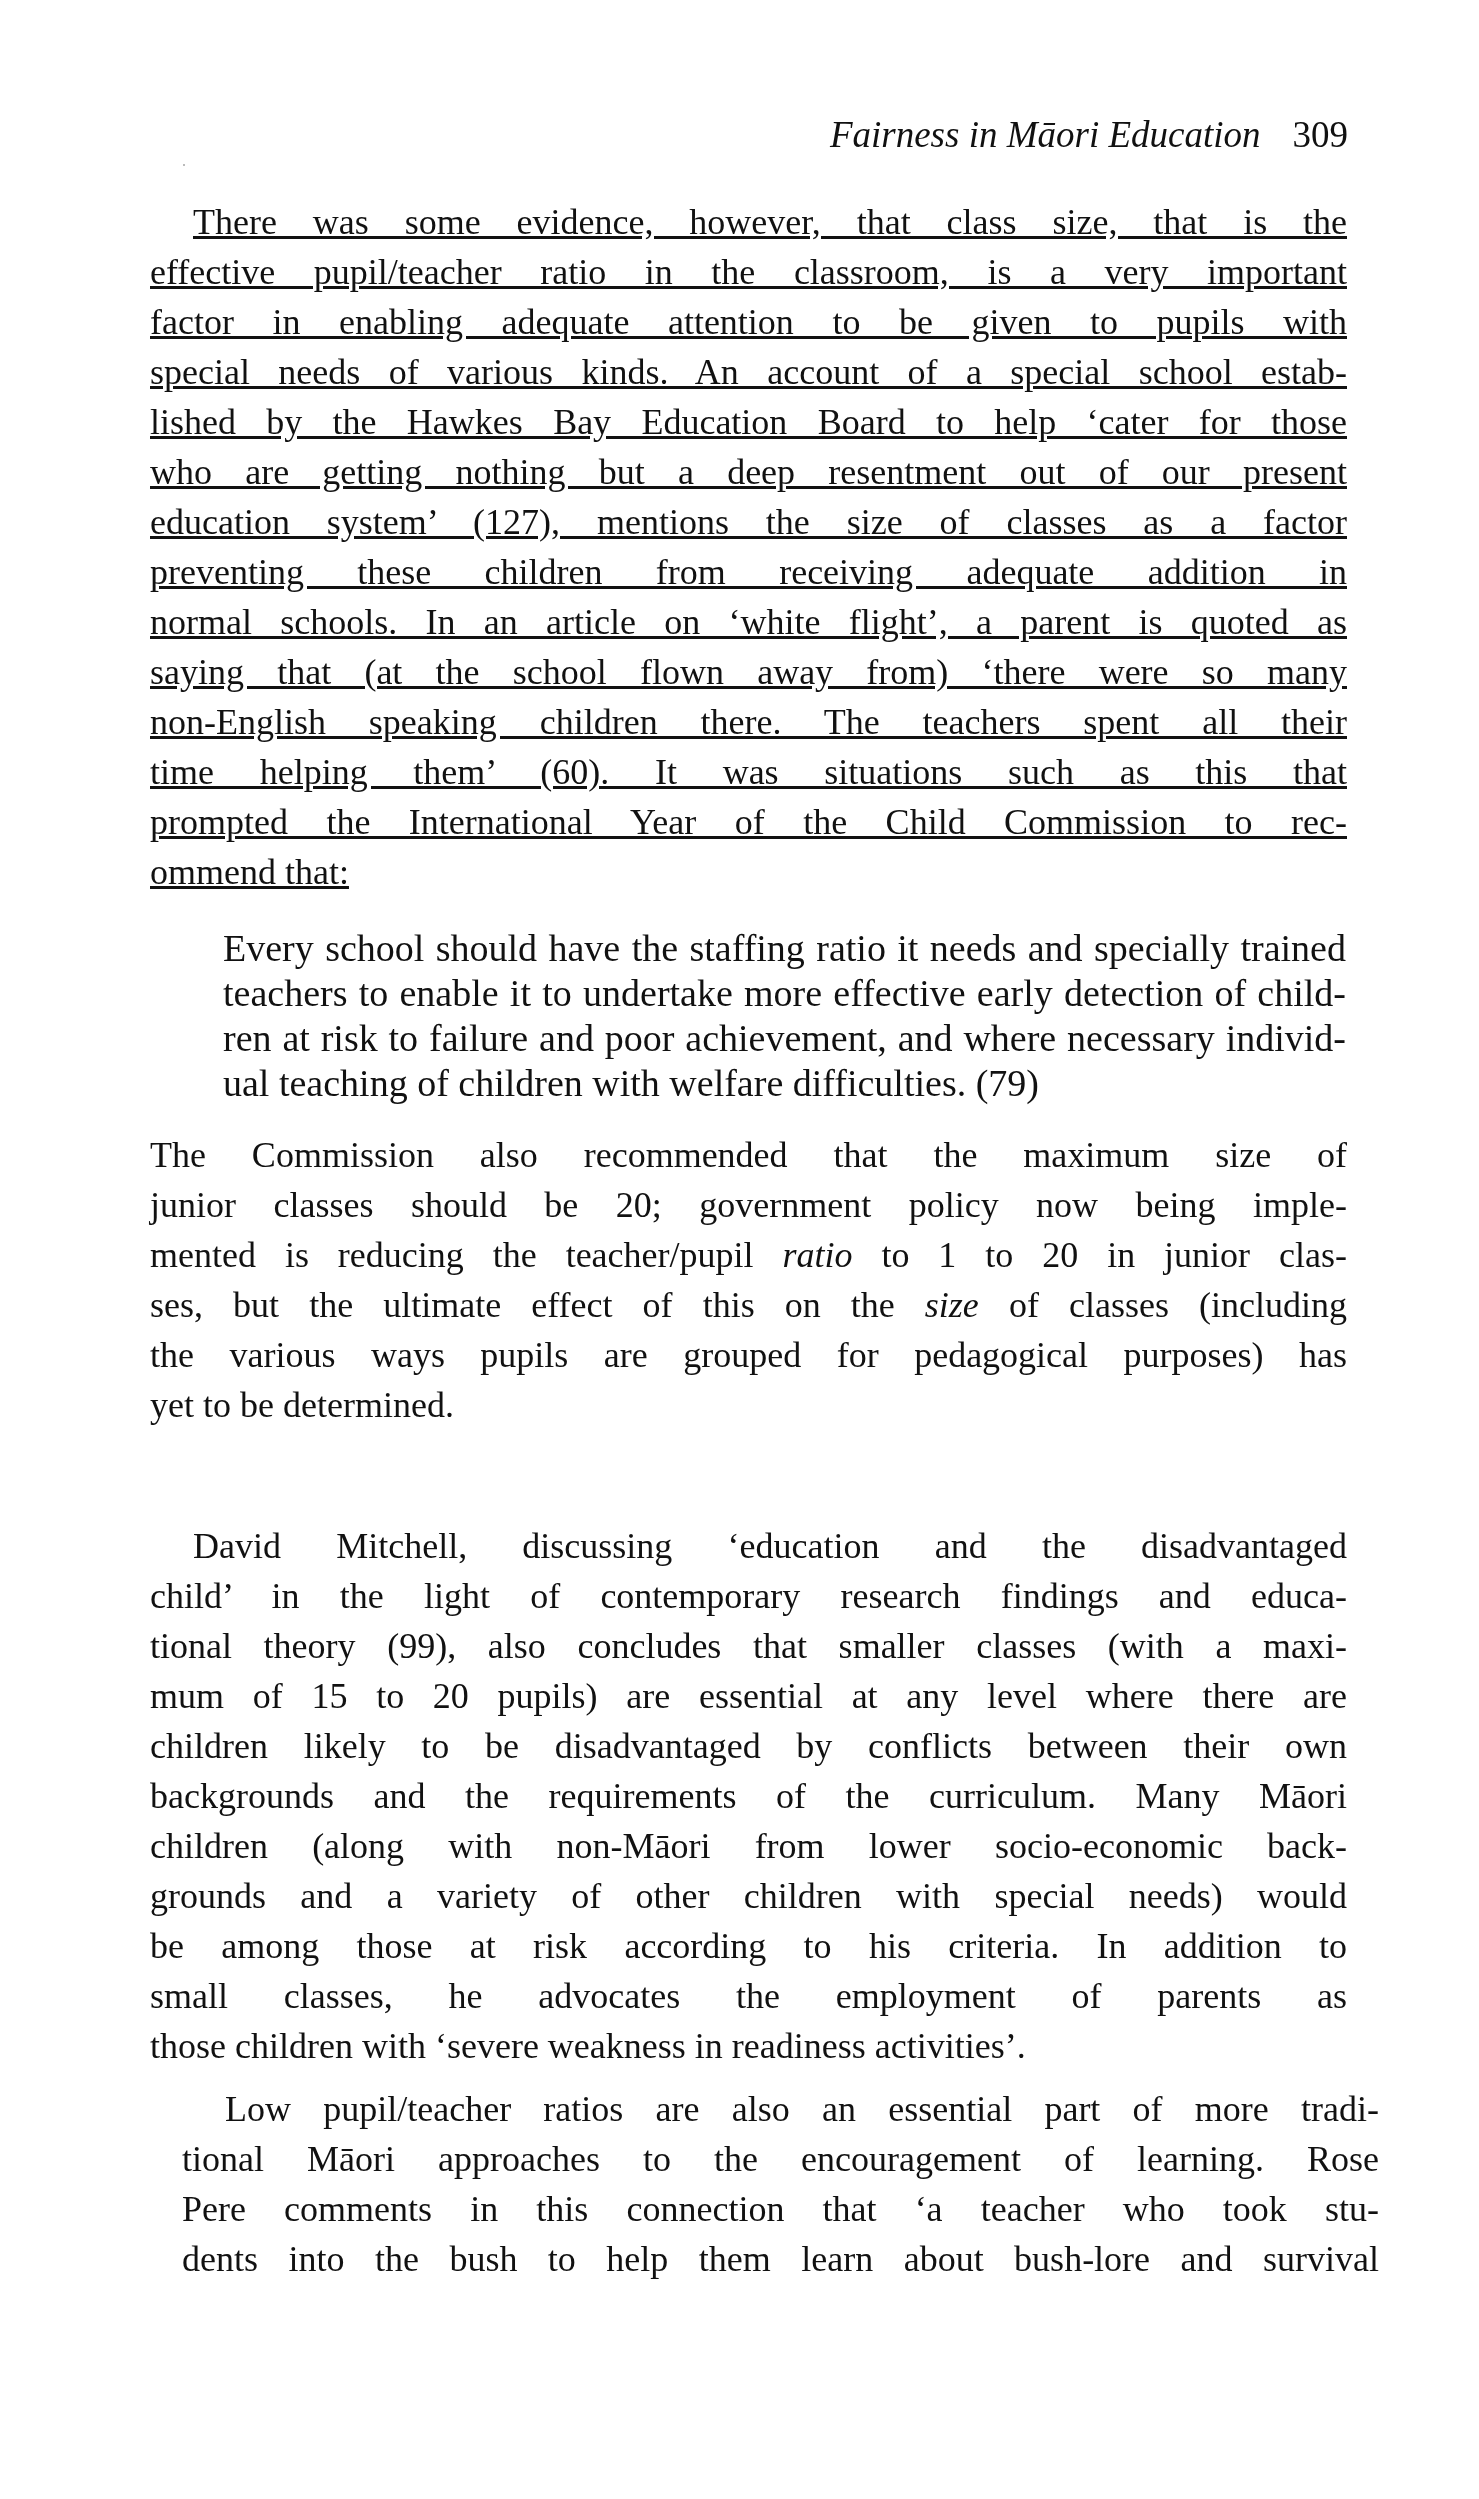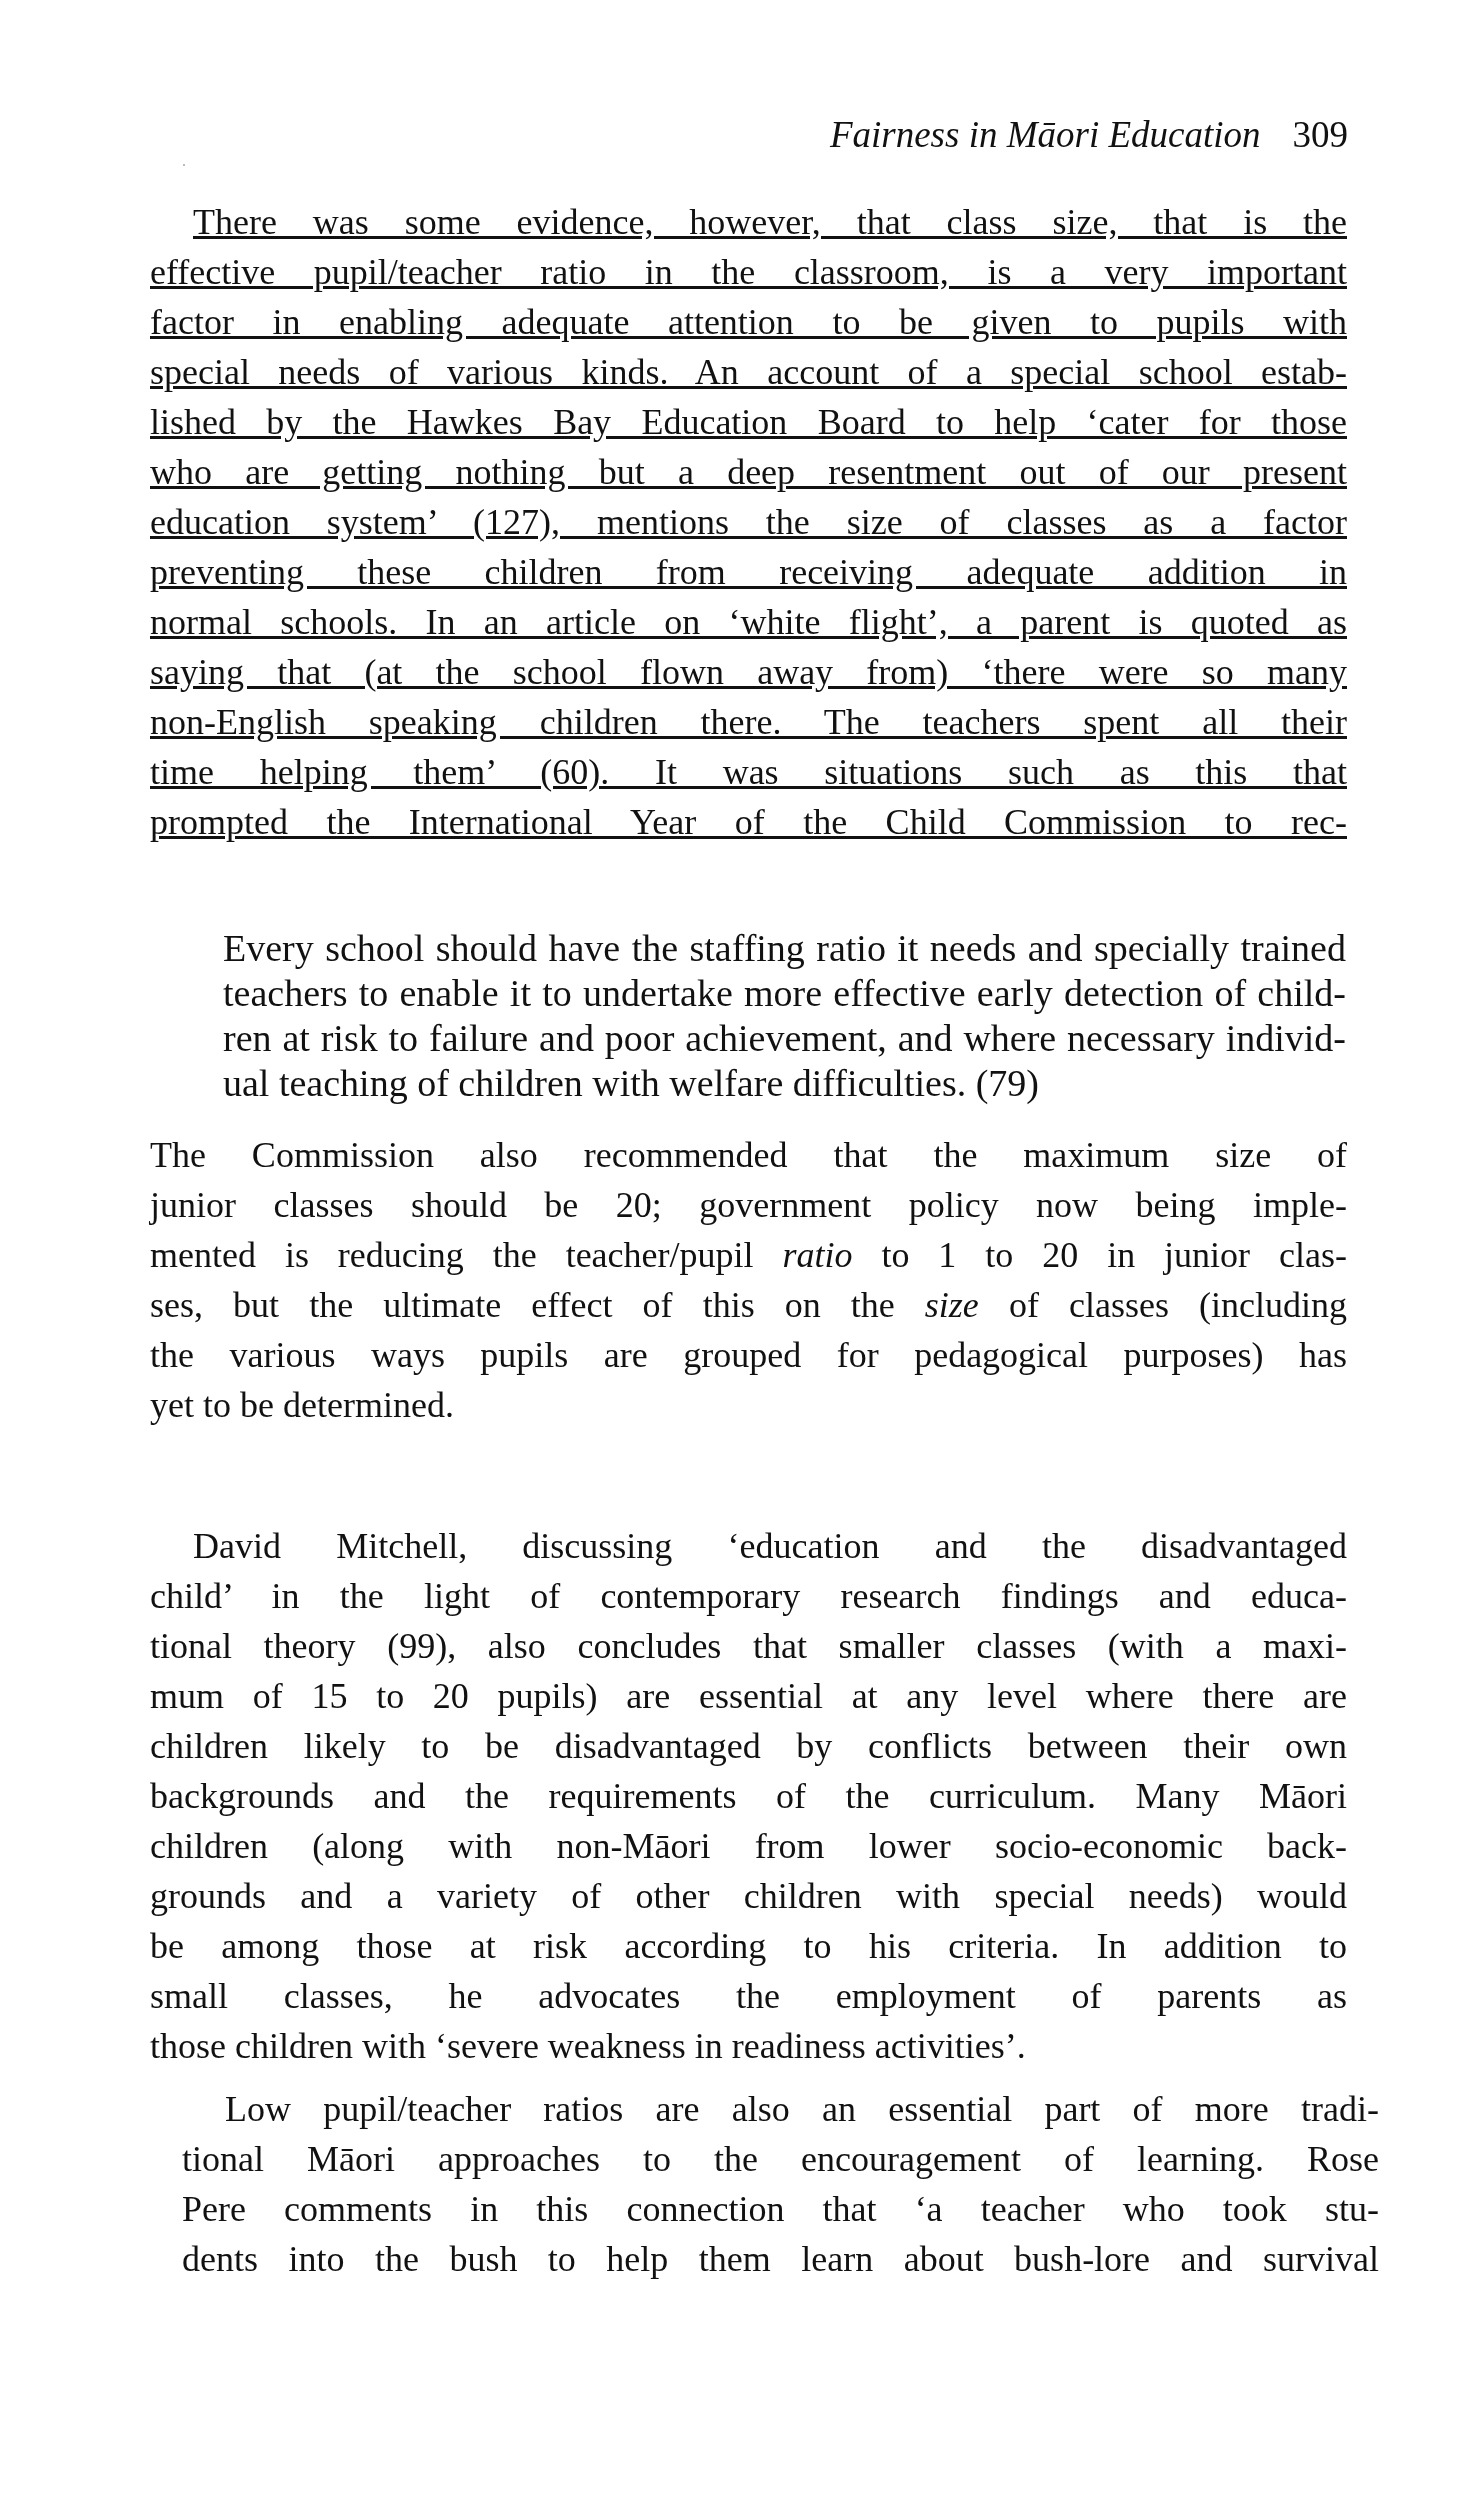--- a/index.html
+++ b/index.html
@@ -38,20 +38,21 @@
   <span class="line">special needs of various kinds. An account of a special school estab-</span>
   <span class="line">lished by the Hawkes Bay Education Board to help ‘cater for those</span>
   <span class="line">who are getting nothing but a deep resentment out of our present</span>
   <span class="line">education system’ (127), mentions the size of classes as a factor</span>
   <span class="line">preventing these children from receiving adequate addition in</span>
   <span class="line">normal schools. In an article on ‘white flight’, a parent is quoted as</span>
   <span class="line">saying that (at the school flown away from) ‘there were so many</span>
   <span class="line">non-English speaking children there. The teachers spent all their</span>
   <span class="line">time helping them’ (60). It was situations such as this that</span>
   <span class="line">prompted the International Year of the Child Commission to rec-</span>
+  <span class="line last">ommend that:</span>
 </div>
 
 <div class="quote" id="q1">
   <span class="line">Every school should have the staffing ratio it needs and specially trained</span>
   <span class="line">teachers to enable it to undertake more effective early detection of child-</span>
   <span class="line">ren at risk to failure and poor achievement, and where necessary individ-</span>
   <span class="line last">ual teaching of children with welfare difficulties. (79)</span>
 </div>
 
 <div class="para" id="p2">

